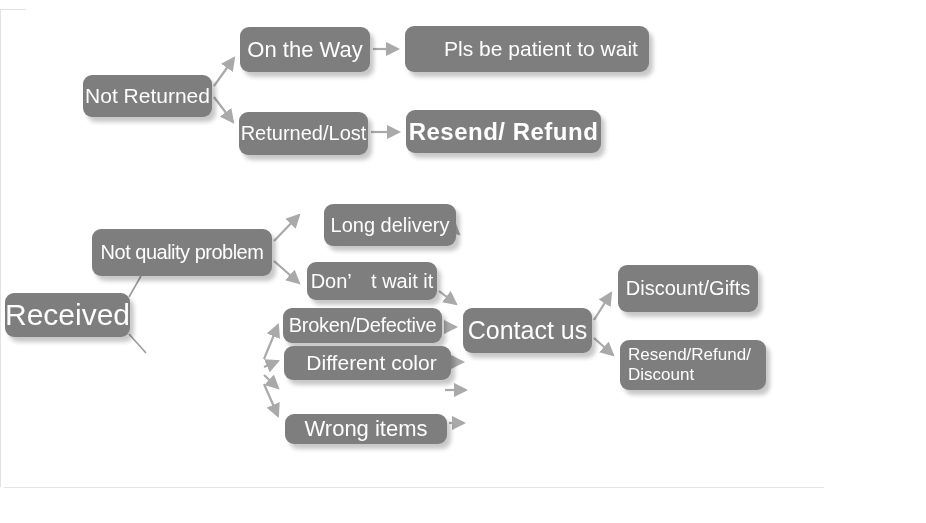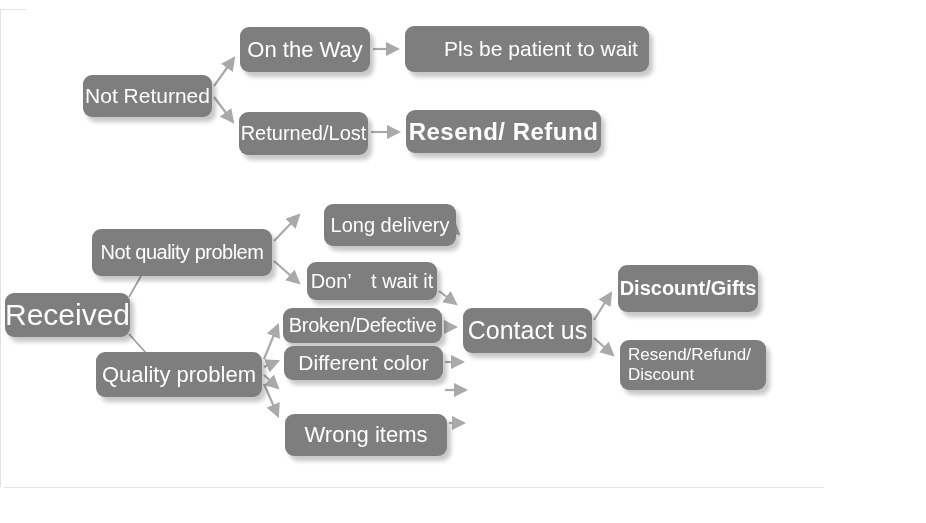--- a/index.html
+++ b/index.html
@@ -111,42 +111,39 @@
   </div>
 
   <div class="node" style="left:305px;top:204px;width:132px;height:42px;font-size:20px;margin-left:19px;">
     <span class="lbl">Long delivery</span>
   </div>
 
   <div class="node" style="left:307px;top:262px;width:130px;height:38px;font-size:20px;">
     <span class="lbl">Don’　t wait it</span>
   </div>
 
-  <div class="node" style="left:96px;top:352px;width:166px;height:45px;font-size:22px;">
-    <span class="lbl">Quality problem</span>
-  </div>
 
   <div class="node" style="left:283px;top:308px;width:159px;height:35px;font-size:20px;letter-spacing:-0.3px;">
     <span class="lbl">Broken/Defective</span>
   </div>
 
-  <div class="node" style="left:284px;top:346px;width:159px;height:34px;font-size:21px;">
+  <div class="node" style="left:284px;top:346px;width:159px;height:34px;font-size:21px;padding-left:8px;">
     <span class="lbl">Different color</span>
   </div>
 
 
-  <div class="node" style="left:285px;top:414px;width:162px;height:42px;font-size:22px;">
+  <div class="node" style="left:285px;top:414px;width:162px;height:30px;font-size:22px;">
     <span class="lbl">Wrong items</span>
   </div>
 
   <div class="node" style="left:463px;top:308px;width:129px;height:45px;font-size:25px;">
     <span class="lbl">Contact us</span>
   </div>
 
-  <div class="node" style="left:618px;top:265px;width:140px;height:47px;font-size:20px;font-weight:bold;">
+  <div class="node" style="left:618px;top:265px;width:140px;height:47px;font-size:20px;">
     <span class="lbl">Discount/Gifts</span>
   </div>
 
   <div class="node two-line" style="left:620px;top:340px;width:146px;height:50px;font-size:17px;">
     <span class="lbl">Resend/Refund/</span>
     <span class="lbl">Discount</span>
   </div>
 
 </div>
 

